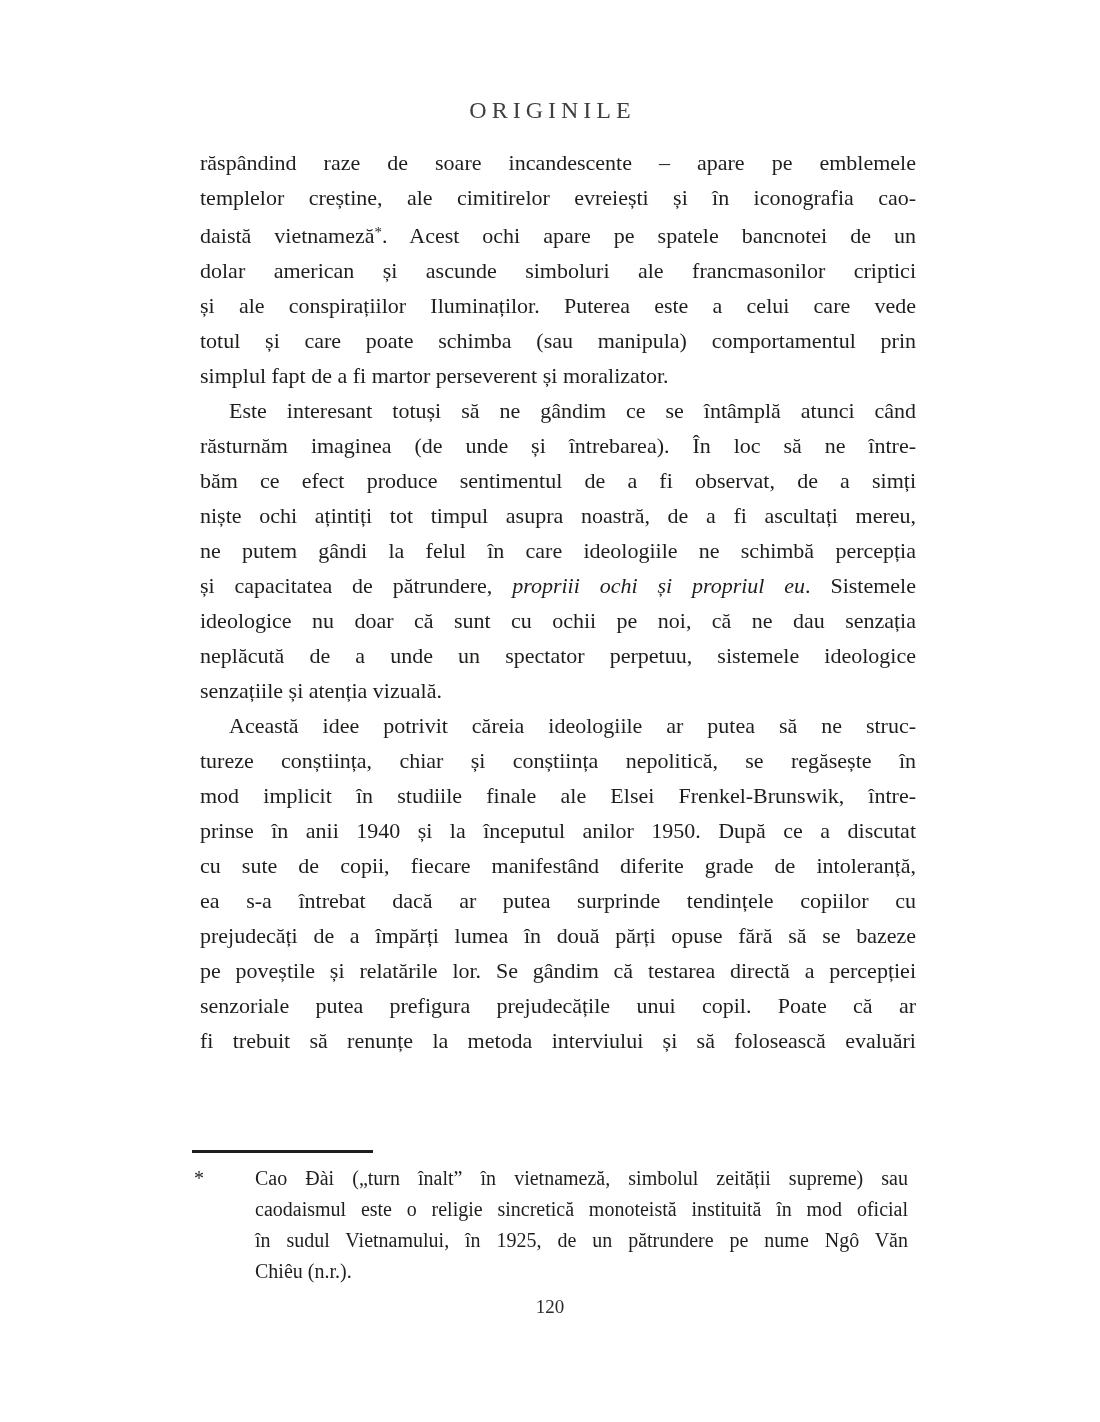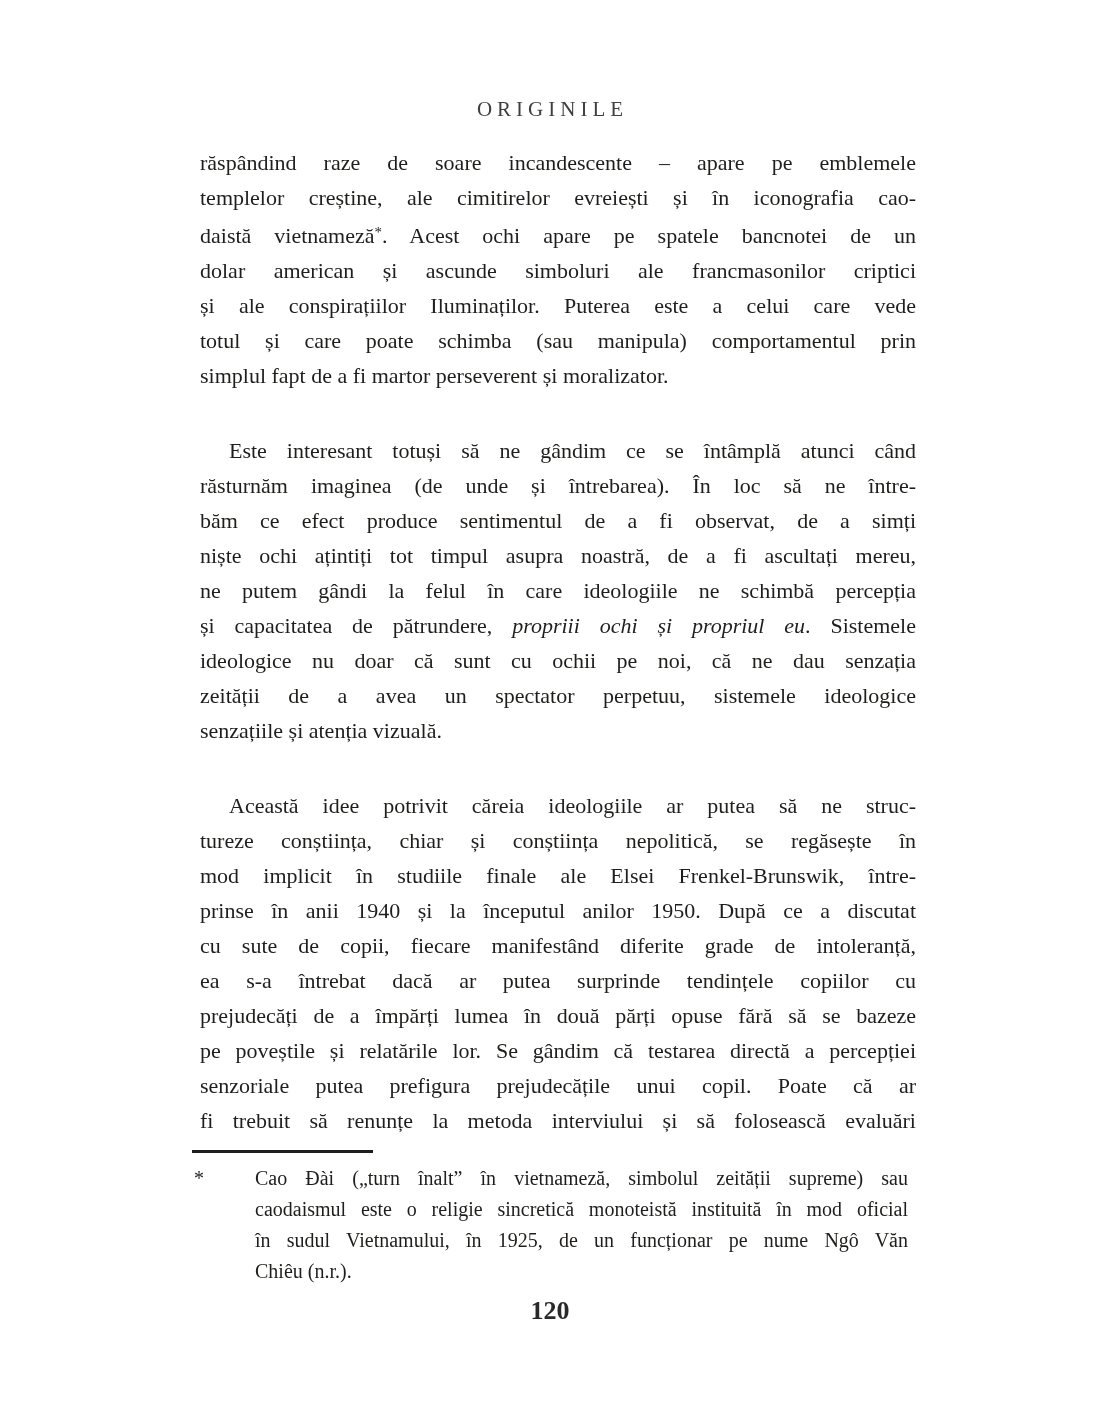--- a/index.html
+++ b/index.html
@@ -15,21 +15,21 @@
     font-family: "Liberation Serif", "DejaVu Serif", serif;
     color: #1f1e1c;
     overflow: hidden;
   }
   .running-header {
     position: absolute;
     top: 97px;
     left: 192px;
     width: 716px;
     text-align: center;
-    font-size: 21px;
+    font-size: 24px;
     letter-spacing: 5px;
     text-indent: 5px;
     color: #3f3f3f;
   }
   .body-column {
     position: absolute;
     top: 145px;
     left: 200px;
     width: 716px;
     font-size: 22px;
@@ -40,21 +40,20 @@
     text-align-last: justify;
     -moz-text-align-last: justify;
     white-space: normal;
   }
   .line.endline {
     text-align-last: left;
     -moz-text-align-last: left;
   }
   .para.indent .line:first-child {
     text-indent: 29px;
-    margin-top: 40px;
   }
   .it { font-style: italic; }
   .sup {
     font-size: 0.68em;
     vertical-align: 0.42em;
   }
   .footnote-rule {
     position: absolute;
     top: 1150px;
     left: 192px;
@@ -77,23 +76,22 @@
   }
   .fn-lines {
     margin-left: 63px;
   }
   .page-number {
     position: absolute;
     top: 1296px;
     left: 192px;
     width: 716px;
     text-align: center;
-    font-size: 26px;
+    font-size: 19px;
     color: #2a2927;
-    font-weight: bold;
   }
 </style>
 </head>
 <body>
 
 <div class="page">
   <div class="running-header">ORIGINILE</div>
 
   <main class="body-column">
       <div class="para">
@@ -106,21 +104,21 @@
         <div class="line endline"><span>simplul fapt de a fi martor perseverent și moralizator.</span></div>
       </div>
       <div class="para indent">
         <div class="line"><span>Este interesant totuși să ne gândim ce se întâmplă atunci când</span></div>
         <div class="line"><span>răsturnăm imaginea (de unde și întrebarea). În loc să ne între-</span></div>
         <div class="line"><span>băm ce efect produce sentimentul de a fi observat, de a simți</span></div>
         <div class="line"><span>niște ochi ațintiți tot timpul asupra noastră, de a fi ascultați mereu,</span></div>
         <div class="line"><span>ne putem gândi la felul în care ideologiile ne schimbă percepția</span></div>
         <div class="line"><span>și capacitatea de pătrundere, </span><span class="it">propriii ochi și propriul eu</span><span>. Sistemele</span></div>
         <div class="line"><span>ideologice nu doar că sunt cu ochii pe noi, că ne dau senzația</span></div>
-        <div class="line"><span>zeității de a avea un spectator perpetuu, sistemele ideologice</span></div>
+        <div class="line"><span>neplăcută de a unde un spectator perpetuu, sistemele ideologice</span></div>
         <div class="line endline"><span>senzațiile și atenția vizuală.</span></div>
       </div>
       <div class="para indent">
         <div class="line"><span>Această idee potrivit căreia ideologiile ar putea să ne struc-</span></div>
         <div class="line"><span>tureze conștiința, chiar și conștiința nepolitică, se regăsește în</span></div>
         <div class="line"><span>mod implicit în studiile finale ale Elsei Frenkel-Brunswik, între-</span></div>
         <div class="line"><span>prinse în anii 1940 și la începutul anilor 1950. După ce a discutat</span></div>
         <div class="line"><span>cu sute de copii, fiecare manifestând diferite grade de intoleranță,</span></div>
         <div class="line"><span>ea s-a întrebat dacă ar putea surprinde tendințele copiilor cu</span></div>
         <div class="line"><span>prejudecăți de a împărți lumea în două părți opuse fără să se bazeze</span></div>
@@ -130,20 +128,20 @@
       </div>
     </main>
 
   <div>
     <div class="footnote-rule"></div>
     <div class="footnote">
       <span class="fn-marker">*</span>
       <div class="fn-lines">
           <div class="line">Cao Đài („turn înalt” în vietnameză, simbolul zeității supreme) sau</div>
           <div class="line">caodaismul este o religie sincretică monoteistă instituită în mod oficial</div>
-          <div class="line">în sudul Vietnamului, în 1925, de un funcționar pe nume Ngô Văn</div>
+          <div class="line">în sudul Vietnamului, în 1925, de un pătrundere pe nume Ngô Văn</div>
           <div class="line endline">Chiêu (n.r.).</div>
         </div>
     </div>
   </div>
 
   <div class="page-number">120</div>
 </div>
 
 </body></html>

